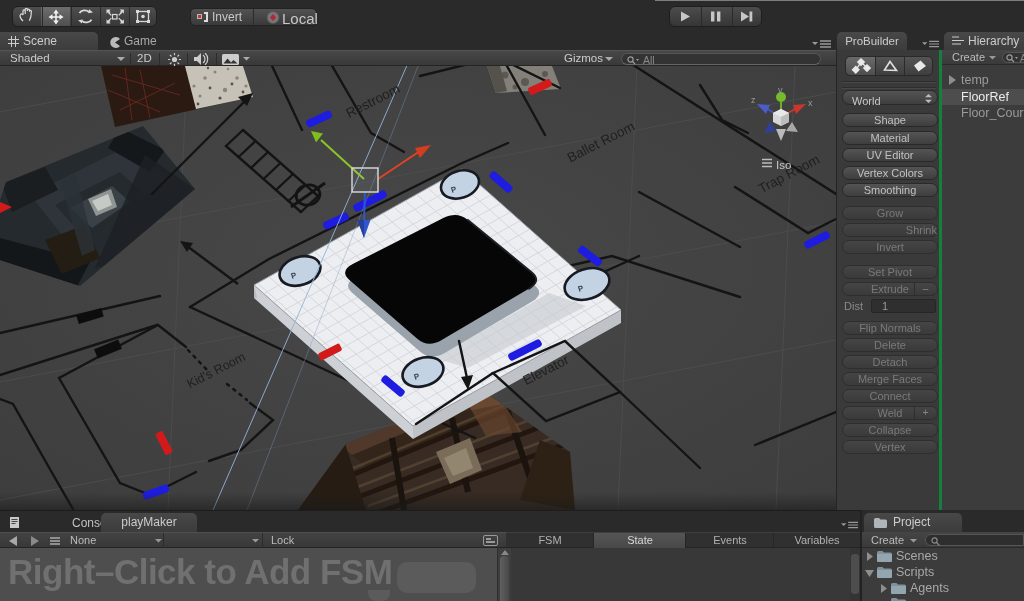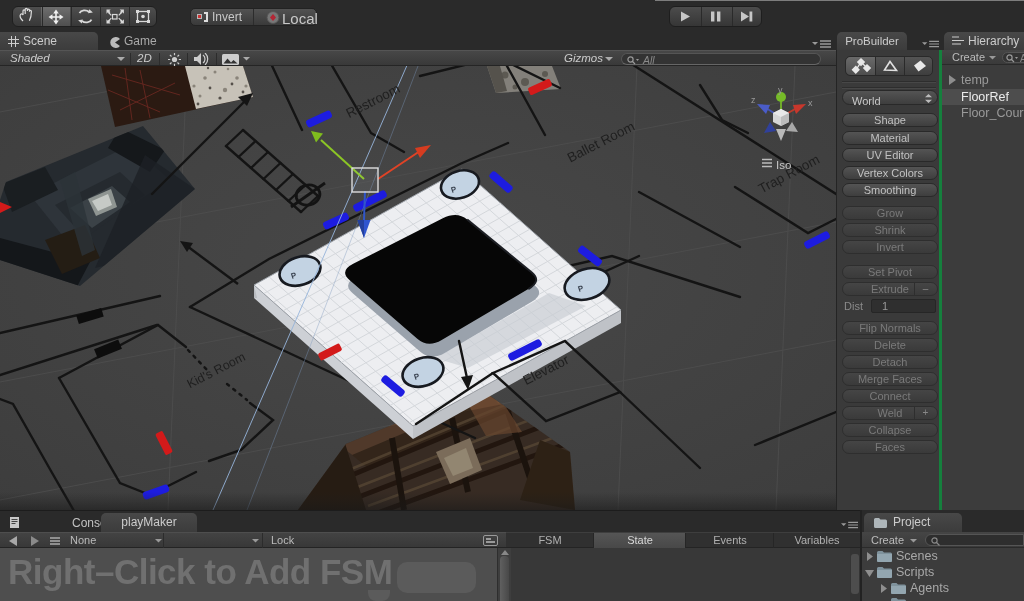--- a/index.html
+++ b/index.html
@@ -100,21 +100,21 @@
       </svg>
   <div class="abs" style="left:124px;top:2px;font-size:12px;color:#aaa;">Game</div>
   <svg class="abs" style="left:812px;top:8px" width="19" height="8" viewBox="0 0 19 8">
         <path d="M0 2l3 3 3-3z" fill="#999"></path>
         <g stroke="#999" stroke-width="1.3">
           <path d="M8 1h11M8 4h11M8 7h11"></path>
         </g>
       </svg>
 </div>
 
-<div class="abs" style="left:0;top:50px;width:836px;height:16px;background:linear-gradient(#474747,#393939);border-top:1px solid #555;border-bottom:1px solid #252525;font-style:italic;">
+<div class="abs" style="left:0;top:50px;width:836px;height:16px;background:linear-gradient(#474747,#393939);border-top:1px solid #555;border-bottom:1px solid #252525;">
   <div class="abs" style="left:10px;top:1px;font-size:11.5px;color:#ccc;">Shaded</div>
   <svg class="abs" style="left:117px;top:6px" width="8" height="5" viewBox="0 0 8 5">
         <path d="M0 0l4 4 4-4z" fill="#aaa"></path>
       </svg>
   <div class="abs" style="left:130px;top:2px;width:1px;height:12px;background:#2c2c2c;"></div>
   <div class="abs" style="left:137px;top:1px;font-size:11.5px;color:#ccc;">2D</div>
   <div class="abs" style="left:159px;top:2px;width:1px;height:12px;background:#2c2c2c;"></div>
   <svg class="abs" style="left:168px;top:2px" width="13" height="13" viewBox="0 0 13 13">
         <circle cx="6.5" cy="6.5" r="2.6" fill="#ccc"></circle>
         <g stroke="#ccc" stroke-width="1.2">
@@ -428,38 +428,38 @@
     <svg class="abs" style="left:82px;top:3px" width="7" height="9" viewBox="0 0 7 9">
           <path d="M0 3.2L3.5 0L7 3.2z M0 5.8L3.5 9L7 5.8z" fill="#bbb"></path>
         </svg>
   </div>
   <div class="pbtn btn" style="top:63px;">Shape</div>
   <div class="pbtn btn" style="top:81px;">Material</div>
   <div class="pbtn btn" style="top:98px;">UV Editor</div>
   <div class="pbtn btn" style="top:116px;">Vertex Colors</div>
   <div class="pbtn btn" style="top:133px;">Smoothing</div>
   <div class="pbtn btn dim" style="top:156px;">Grow</div>
-  <div class="pbtn btn dim" style="top:173px;">Shrink</div>
+  <div class="pbtn btn dim" style="top:173px;text-align:right;">Shrink</div>
   <div class="pbtn btn dim" style="top:190px;">Invert</div>
   <div class="pbtn btn dim" style="top:215px;">Set Pivot</div>
   <div class="pbtn btn dim" style="top:232px;">Extrude
     <div class="abs" style="right:1px;top:0px;width:22px;height:12px;border-left:1px solid #2e2e2e;color:#888;font-size:10px;line-height:12px;">–</div>
   </div>
   <div class="abs" style="left:7px;top:250px;font-size:11px;color:#8a8a8a;">Dist</div>
   <div class="abs" style="left:34px;top:249px;width:65px;height:14px;background:#2f2f2f;border:1px solid #262626;border-radius:2px;color:#999;font-size:11px;line-height:13px;"><span style="margin-left:10px;">1</span></div>
   <div class="pbtn btn dim" style="top:271px;">Flip Normals</div>
   <div class="pbtn btn dim" style="top:288px;">Delete</div>
   <div class="pbtn btn dim" style="top:305px;">Detach</div>
   <div class="pbtn btn dim" style="top:322px;">Merge Faces</div>
   <div class="pbtn btn dim" style="top:339px;">Connect</div>
   <div class="pbtn btn dim" style="top:356px;">Weld
     <div class="abs" style="right:1px;top:0px;width:22px;height:12px;border-left:1px solid #2e2e2e;color:#888;font-size:10px;line-height:12px;">+</div>
   </div>
   <div class="pbtn btn dim" style="top:373px;">Collapse</div>
-  <div class="pbtn btn dim" style="top:390px;">Faces</div>
+  <div class="pbtn btn dim" style="top:390px;">Vertex</div>
 </div>
 
 <div class="abs" style="left:942px;top:32px;width:82px;height:18px;background:#2a2a2a;">
   <div class="tab" style="left:2px;top:0;width:86px;">
     <svg class="abs" style="left:8px;top:4px" width="12" height="10" viewBox="0 0 12 10">
           <g stroke="#ccc" stroke-width="1.2">
             <path d="M0 1h7M0 4.5h12M0 8h9"></path>
           </g>
         </svg>
     <span style="margin-left:24px;">Hierarchy</span>

